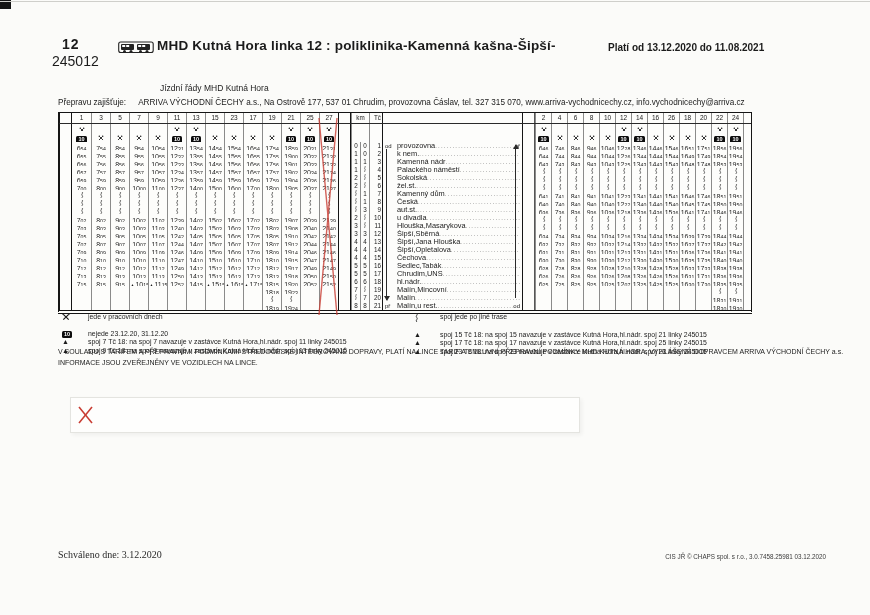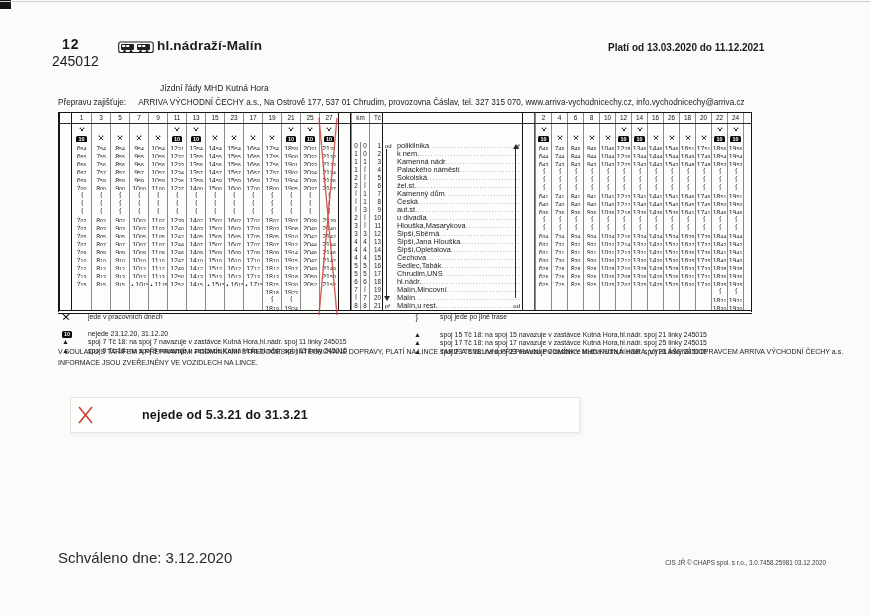--- a/index.html
+++ b/index.html
@@ -64,21 +64,21 @@
   .lg-tri{font-size:7px;line-height:8px;}
   
   .tariff{left:58px;top:347px;width:786px;font-size:7px;line-height:1.55;color:#222;}
   
   .rednote{left:70px;top:397px;width:508px;height:34px;background:#fefefd;border:1px solid #e4e4e0;
            box-shadow:2px 2px 4px rgba(0,0,0,.05);display:flex;align-items:center;}
   .rednote .rx{margin-left:6px;flex:none;}
   .rednote .rtext{margin-left:48px;font-size:12.5px;font-weight:700;color:#151515;letter-spacing:.2px;}
   
   .footer{left:58px;top:549px;right:44px;display:flex;justify-content:space-between;align-items:flex-end;}
-  .approved{font-size:15px;color:#2a2a2a;}
+  .approved{font-size:10px;color:#2a2a2a;font-family:Liberation Serif, serif;}
   .generator{font-size:6.3px;color:#3a3a3a;}
 </style>
 </head>
 <body>
 
 <div class="artifact-corner"></div>
 <div class="artifact-topline"></div>
 
 <div class="abs line-number">12</div>
 <div class="abs line-code">245012</div>
@@ -93,24 +93,24 @@
     <rect x="20.2" y="4" width="3" height="2" fill="#fff"></rect>
     <rect x="24.2" y="4" width="3" height="2" fill="#fff"></rect>
     <circle cx="6.5" cy="10.5" r="1.5" fill="#222"></circle>
       <circle cx="13" cy="10.5" r="1.5" fill="#222"></circle>
     <circle cx="22.5" cy="10.5" r="1.5" fill="#222"></circle>
       <circle cx="29" cy="10.5" r="1.5" fill="#222"></circle>
   </svg>
 </div>
 
 <div class="abs title">
-  <div>hl.nádraží-Malín</div>
+  <div>MHD Kutná Hora linka 12 : poliklinika-Kamenná kašna-Šipší-</div>
 </div>
 <div class="abs subtitle">Jízdní řády MHD Kutná Hora</div>
-<div class="abs validity">Platí od 13.03.2020 do 11.12.2021</div>
+<div class="abs validity">Platí od 13.12.2020 do 11.08.2021</div>
 
 <div class="abs operator">
   <span class="op-label">Přepravu zajišťuje:</span><span>ARRIVA VÝCHODNÍ ČECHY a.s., Na Ostrově 177, 537 01 Chrudim, provozovna Čáslav, tel. 327 315 070, www.arriva-vychodnicechy.cz, info.vychodnicechy@arriva.cz</span>
 </div>
 
 <div id="tt">
     <div class="tr hnum">
       <div class="c cd"></div>
       <div class="c ct">1</div>
       <div class="c ct">3</div>
@@ -314,21 +314,21 @@
       <div class="c ct"><span class="th">17</span><span class="tm">54</span></div>
       <div class="c ct"><span class="th">18</span><span class="tm">59</span></div>
       <div class="c ct"><span class="th">20</span><span class="tm">31</span></div>
       <div class="c ct"><span class="th">21</span><span class="tm">31</span></div>
       <div class="c cd"><span class="dots">...</span></div>
       <div class="c ckm">0</div>
       <div class="c ckm">0</div>
       <div class="c ctc">1</div>
       <div class="c cstop">
         <span class="sp">od</span>
-        <span class="sn">poliklinika</span>
+        <span class="sn">provozovna</span>
         <span class="lead"></span>
         <span class="ss">př</span>
       </div>
       <div class="c cd3"><span class="dots">...</span></div>
       <div class="c crt"><span class="th">6</span><span class="tm">46</span></div>
       <div class="c crt"><span class="th">7</span><span class="tm">46</span></div>
       <div class="c crt"><span class="th">8</span><span class="tm">46</span></div>
       <div class="c crt"><span class="th">9</span><span class="tm">46</span></div>
       <div class="c crt"><span class="th">10</span><span class="tm">46</span></div>
       <div class="c crt"><span class="th">12</span><span class="tm">28</span></div>
@@ -1475,19 +1475,18 @@
     </div>
 </div>
 
 <div class="abs tariff">V SOULADU S TARIFEM A PŘEPRAVNÍMI PODMÍNKAMI STŘEDOČESKÉ INTEGROVANÉ DOPRAVY, PLATÍ NA LINCE TARIF A SMLUVNÍ PŘEPRAVNÍ PODMÍNKY MHD KUTNÁ HORA, VYHLÁŠENÉ DOPRAVCEM ARRIVA VÝCHODNÍ ČECHY a.s. INFORMACE JSOU ZVEŘEJNĚNY VE VOZIDLECH NA LINCE.</div>
 
 <div class="abs rednote">
   <svg class="rx" width="17" height="20" viewBox="0 0 17 20">
     <line x1="2" y1="2" x2="15" y2="18" stroke="#c83c32" stroke-width="1.6"></line>
     <line x1="15" y1="2" x2="2" y2="18" stroke="#c83c32" stroke-width="1.6"></line>
   </svg>
-  <span class="rtext">nejede od 5.3.21 do 31.3.21</span>
 </div>
 
 <div class="abs footer">
   <span class="approved">Schváleno dne: 3.12.2020</span>
   <span class="generator">CIS JŘ © CHAPS spol. s r.o., 3.0.7458.25981 03.12.2020</span>
 </div>
 
 </body></html>

